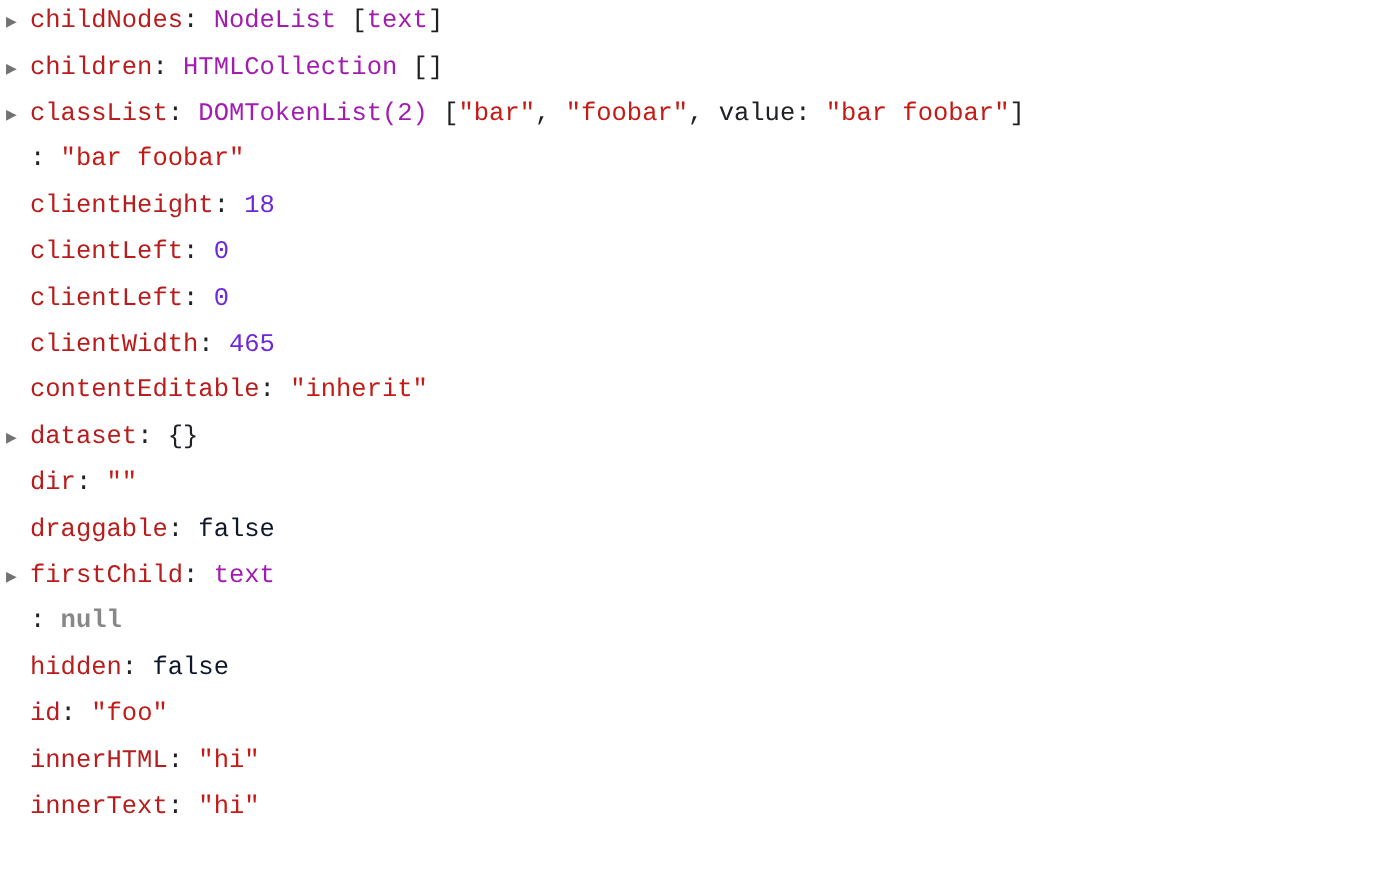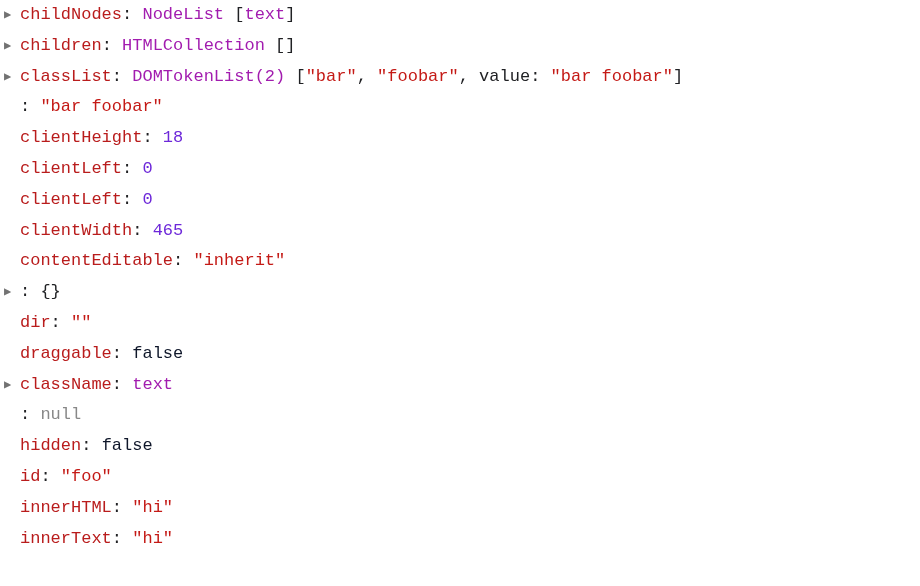--- a/index.html
+++ b/index.html
@@ -50,40 +50,41 @@
     color: #6d28d9;
   }
   .str {
     color: #c41a16;
   }
   .kw {
     color: #0f172a;
   }
   .null {
     color: #888888;
+    font-weight: bold;
   }
   .punct {
     color: #202124;
   }
 </style>
 </head>
 <body>
 
 <div class="panel" id="panel">
     <div class="row"><span class="arrow">▶</span><span class="key">childNodes</span><span class="colon">: </span><span class="typeword">NodeList </span><span class="punct">[</span><span class="typeword">text</span><span class="punct">]</span></div>
     <div class="row"><span class="arrow">▶</span><span class="key">children</span><span class="colon">: </span><span class="typeword">HTMLCollection </span><span class="punct">[]</span></div>
     <div class="row"><span class="arrow">▶</span><span class="key">classList</span><span class="colon">: </span><span class="typeword">DOMTokenList(2) </span><span class="punct">[</span><span class="str">"bar"</span><span class="punct">, </span><span class="str">"foobar"</span><span class="punct">, value: </span><span class="str">"bar foobar"</span><span class="punct">]</span></div>
     <div class="row"><span class="indent"></span><span class="colon">: </span><span class="str">"bar foobar"</span></div>
     <div class="row"><span class="indent"></span><span class="key">clientHeight</span><span class="colon">: </span><span class="num">18</span></div>
     <div class="row"><span class="indent"></span><span class="key">clientLeft</span><span class="colon">: </span><span class="num">0</span></div>
     <div class="row"><span class="indent"></span><span class="key">clientLeft</span><span class="colon">: </span><span class="num">0</span></div>
     <div class="row"><span class="indent"></span><span class="key">clientWidth</span><span class="colon">: </span><span class="num">465</span></div>
     <div class="row"><span class="indent"></span><span class="key">contentEditable</span><span class="colon">: </span><span class="str">"inherit"</span></div>
-    <div class="row"><span class="arrow">▶</span><span class="colon">: </span><span class="punct">{}</span></div>
+    <div class="row"><span class="arrow">▶</span><span class="key">dataset</span><span class="colon">: </span><span class="punct">{}</span></div>
     <div class="row"><span class="indent"></span><span class="key">dir</span><span class="colon">: </span><span class="str">""</span></div>
     <div class="row"><span class="indent"></span><span class="key">draggable</span><span class="colon">: </span><span class="kw">false</span></div>
-    <div class="row"><span class="arrow">▶</span><span class="key">className</span><span class="colon">: </span><span class="typeword">text</span></div>
+    <div class="row"><span class="arrow">▶</span><span class="key">firstChild</span><span class="colon">: </span><span class="typeword">text</span></div>
     <div class="row"><span class="indent"></span><span class="colon">: </span><span class="null">null</span></div>
     <div class="row"><span class="indent"></span><span class="key">hidden</span><span class="colon">: </span><span class="kw">false</span></div>
     <div class="row"><span class="indent"></span><span class="key">id</span><span class="colon">: </span><span class="str">"foo"</span></div>
     <div class="row"><span class="indent"></span><span class="key">innerHTML</span><span class="colon">: </span><span class="str">"hi"</span></div>
     <div class="row"><span class="indent"></span><span class="key">innerText</span><span class="colon">: </span><span class="str">"hi"</span></div>
   </div>
 
 </body></html>

